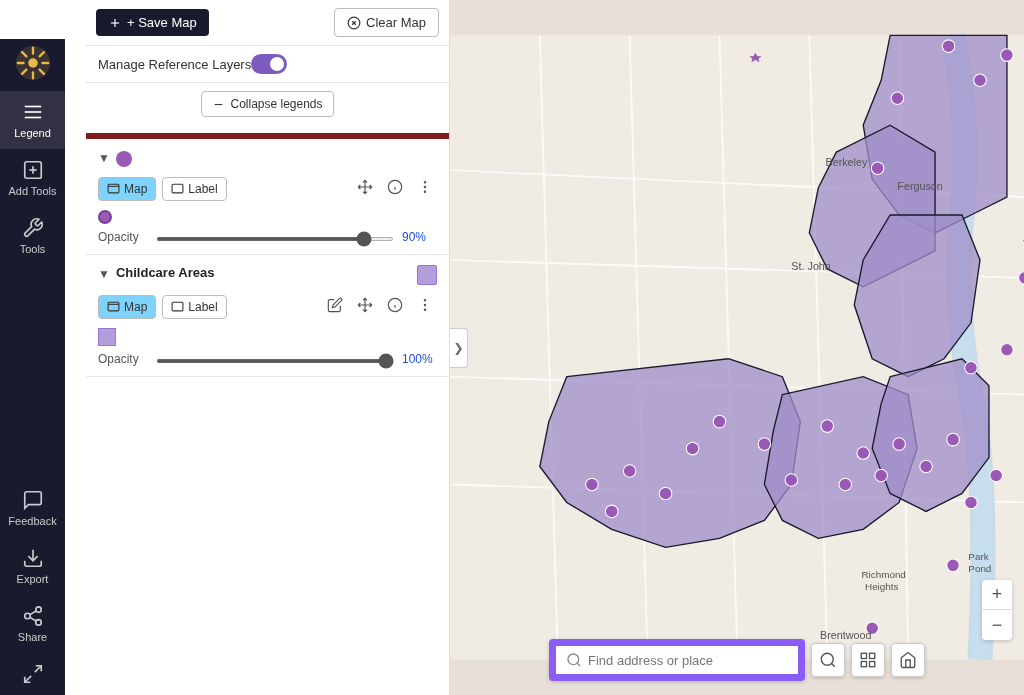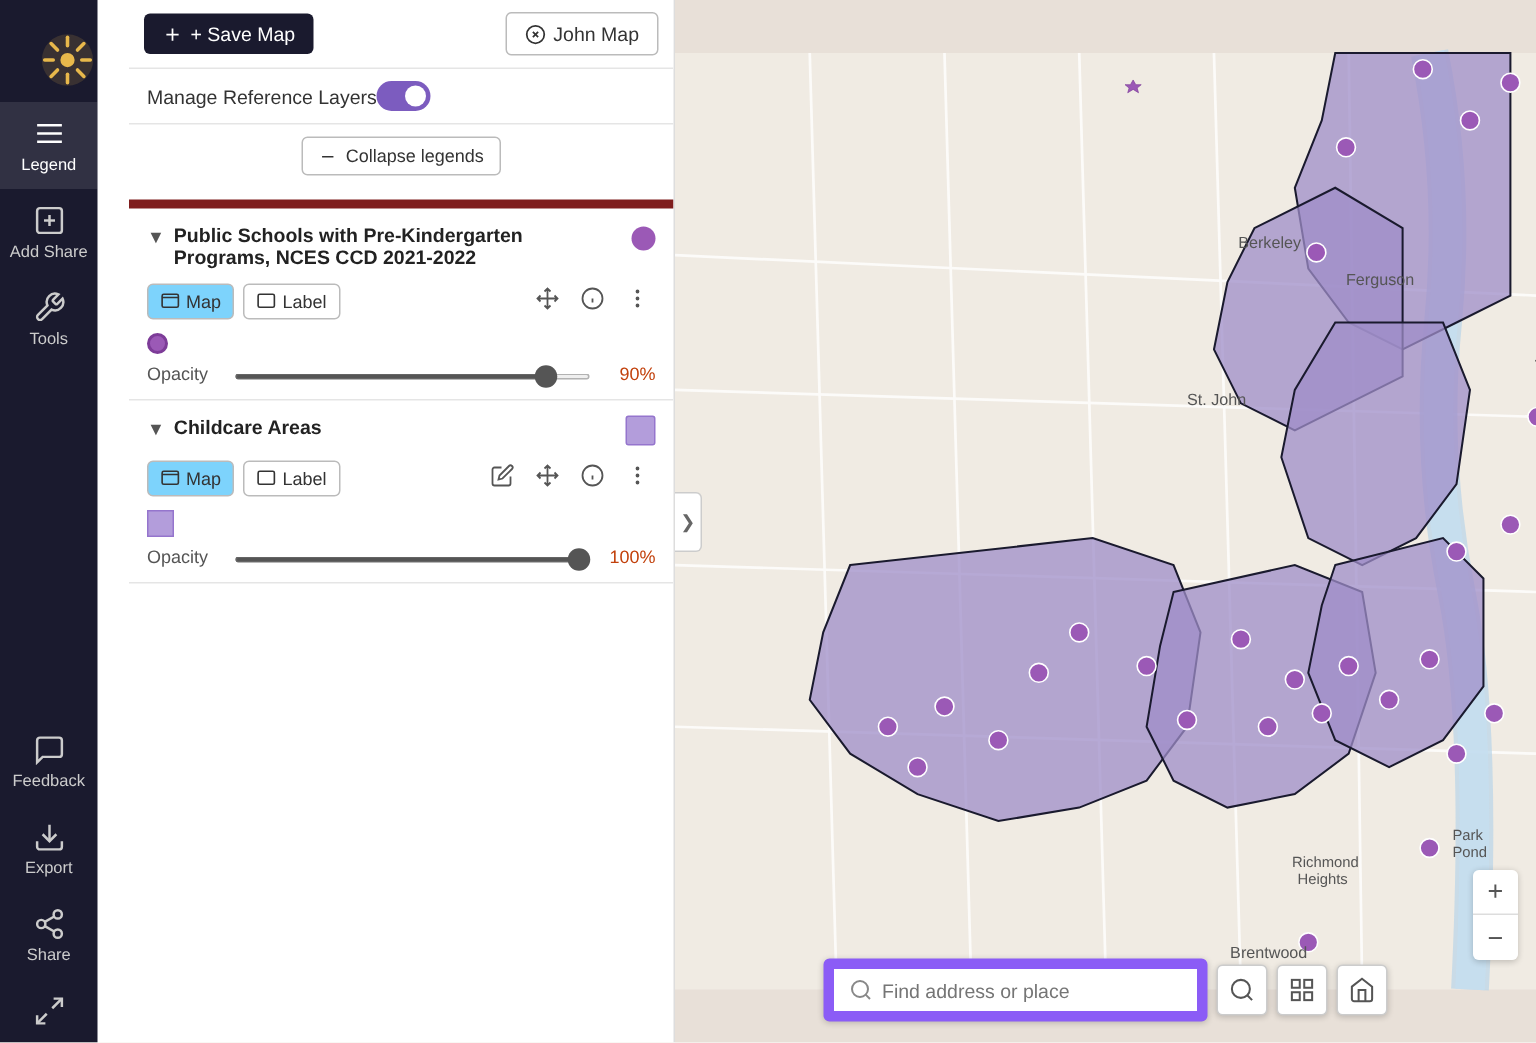--- a/index.html
+++ b/index.html
@@ -4,25 +4,26 @@
   <style>
     * { box-sizing: border-box; margin: 0; padding: 0; }
     body { font-family: -apple-system, BlinkMacSystemFont, 'Segoe UI', sans-serif; width: 1024px; height: 695px; overflow: hidden; display: flex; }
 
     
     .sidebar {
       width: 65px;
       background: #1a1a2e;
       display: flex;
       flex-direction: column;
-      align-items: flex-end;
-      padding-top: 20px;
+      align-items: center;
+      padding-top: 4px;
       gap: 0;
       z-index: 10;
       flex-shrink: 0;
+      margin-top: 39px;
     }
     .sidebar-logo {
       width: 40px; height: 40px;
       margin-bottom: 8px;
       display: flex; align-items: center; justify-content: center;
     }
     .sidebar-item {
       width: 100%;
       display: flex; flex-direction: column; align-items: center;
       padding: 10px 4px;
@@ -153,21 +154,21 @@
       width: 18px; height: 18px;
       background: #b39ddb;
       border: 1.5px solid #9575cd;
     }
 
     .opacity-row {
       display: flex; align-items: center; gap: 8px;
       font-size: 12px; color: #555;
     }
     .opacity-label { min-width: 50px; }
-    .opacity-value { min-width: 35px; text-align: right; font-size: 12px; color: #c2410c; }
+    .opacity-value { min-width: 35px; text-align: left; font-size: 12px; color: #1d4ed8; }
     .slider-wrap { flex: 1; }
     input[type=range] {
       width: 100%; height: 4px; cursor: pointer;
       accent-color: #555;
     }
 
     
     .map-area {
       flex: 1;
       position: relative;
@@ -258,21 +259,21 @@
       </svg>
     <span>Legend</span>
   </div>
 
   <div class="sidebar-item">
     <svg viewBox="0 0 24 24">
         <rect x="3" y="3" width="18" height="18" rx="2"></rect>
         <line x1="12" y1="8" x2="12" y2="16"></line>
         <line x1="8" y1="12" x2="16" y2="12"></line>
       </svg>
-    <span>Add Share</span>
+    <span>Add Tools</span>
   </div>
 
   <div class="sidebar-item">
     <svg viewBox="0 0 24 24">
         <path d="M14.7 6.3a1 1 0 0 0 0 1.4l1.6 1.6a1 1 0 0 0 1.4 0l3.77-3.77a6 6 0 0 1-7.94 7.94l-6.91 6.91a2.12 2.12 0 0 1-3-3l6.91-6.91a6 6 0 0 1 7.94-7.94l-3.76 3.76z"></path>
       </svg>
     <span>Tools</span>
   </div>
 
   <div class="sidebar-spacer"></div>
@@ -326,21 +327,21 @@
           <line x1="5" y1="12" x2="19" y2="12"></line>
         </svg>
       <span>+ Save Map</span>
     </button>
     <button class="btn-clear">
       <svg viewBox="0 0 24 24">
           <circle cx="12" cy="12" r="10"></circle>
           <line x1="15" y1="9" x2="9" y2="15"></line>
           <line x1="9" y1="9" x2="15" y2="15"></line>
         </svg>
-      <span>John Map</span>
+      <span>Clear Map</span>
     </button>
   </div>
 
   <div class="panel-ref">
     <span>Manage Reference Layers</span>
     <div class="toggle"></div>
   </div>
 
   <div style="display:flex;justify-content:center;border-bottom:6px solid #7f1d1d;padding-bottom:8px;">
     <button class="btn-collapse">
@@ -349,21 +350,20 @@
         </svg>
       <span>Collapse legends</span>
     </button>
   </div>
 
   <div class="panel-content">
 
     <div class="layer-section">
       <div class="layer-header">
         <span class="layer-chevron">▼</span>
-        <span class="layer-title">Public Schools with Pre-Kindergarten Programs, NCES CCD 2021-2022</span>
         <div class="layer-color-dot" style="background:#9b59b6;"></div>
       </div>
 
       <div class="layer-controls">
         <button class="btn-tab active">
           <svg viewBox="0 0 24 24">
               <rect x="2" y="4" width="20" height="16" rx="2"></rect>
               <path d="M2 8h20"></path>
             </svg>
           <span>Map</span>

